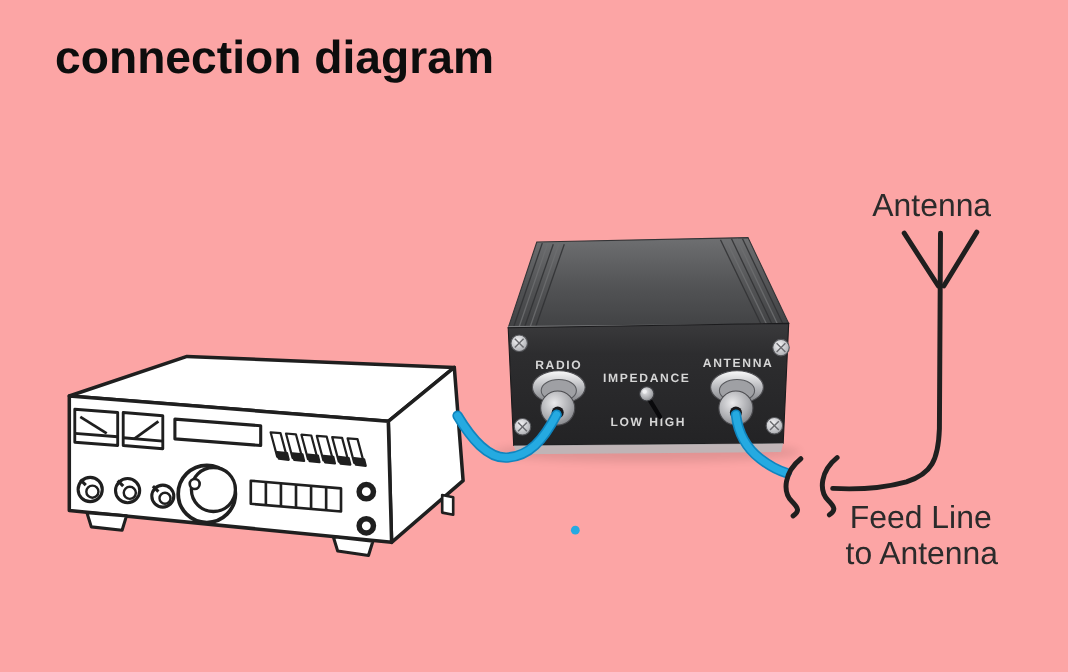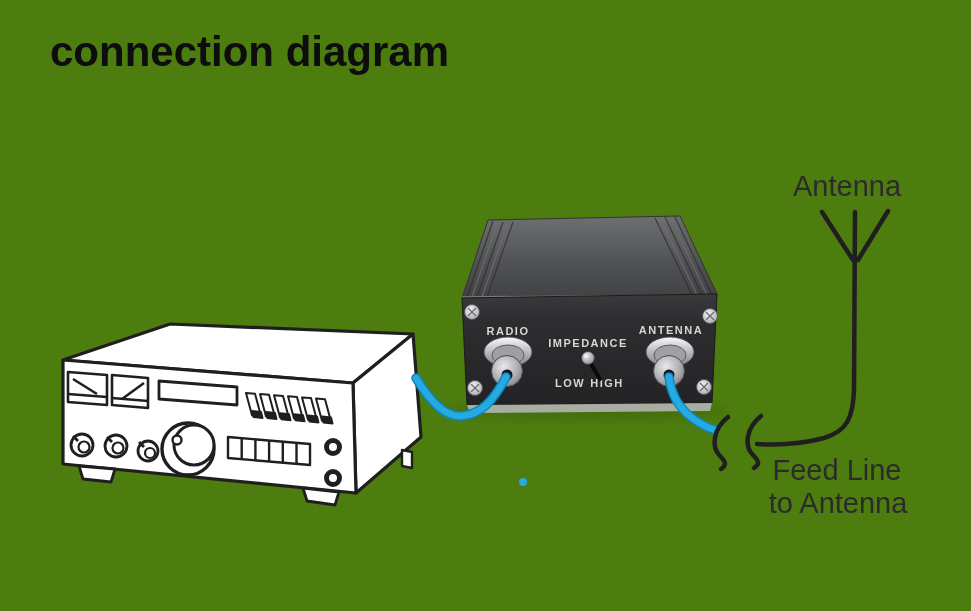--- a/index.html
+++ b/index.html
@@ -1,19 +1,19 @@
 <!DOCTYPE html>
 <html><head>
 <meta charset="utf-8">
 <style>
   html,body{margin:0;padding:0;background:#ffffff;}
   .canvas{
     position:relative;
     width:971px;height:611px;
-    background:#4d7c0f;
+    background:#fca5a5;
     overflow:hidden;
     font-family:"Liberation Sans", sans-serif;
   }
   .title{
     position:absolute;
     left:50px;top:28px;
     font-size:42px;
     font-weight:700;
     letter-spacing:0px;
     color:#0d0d0d;

